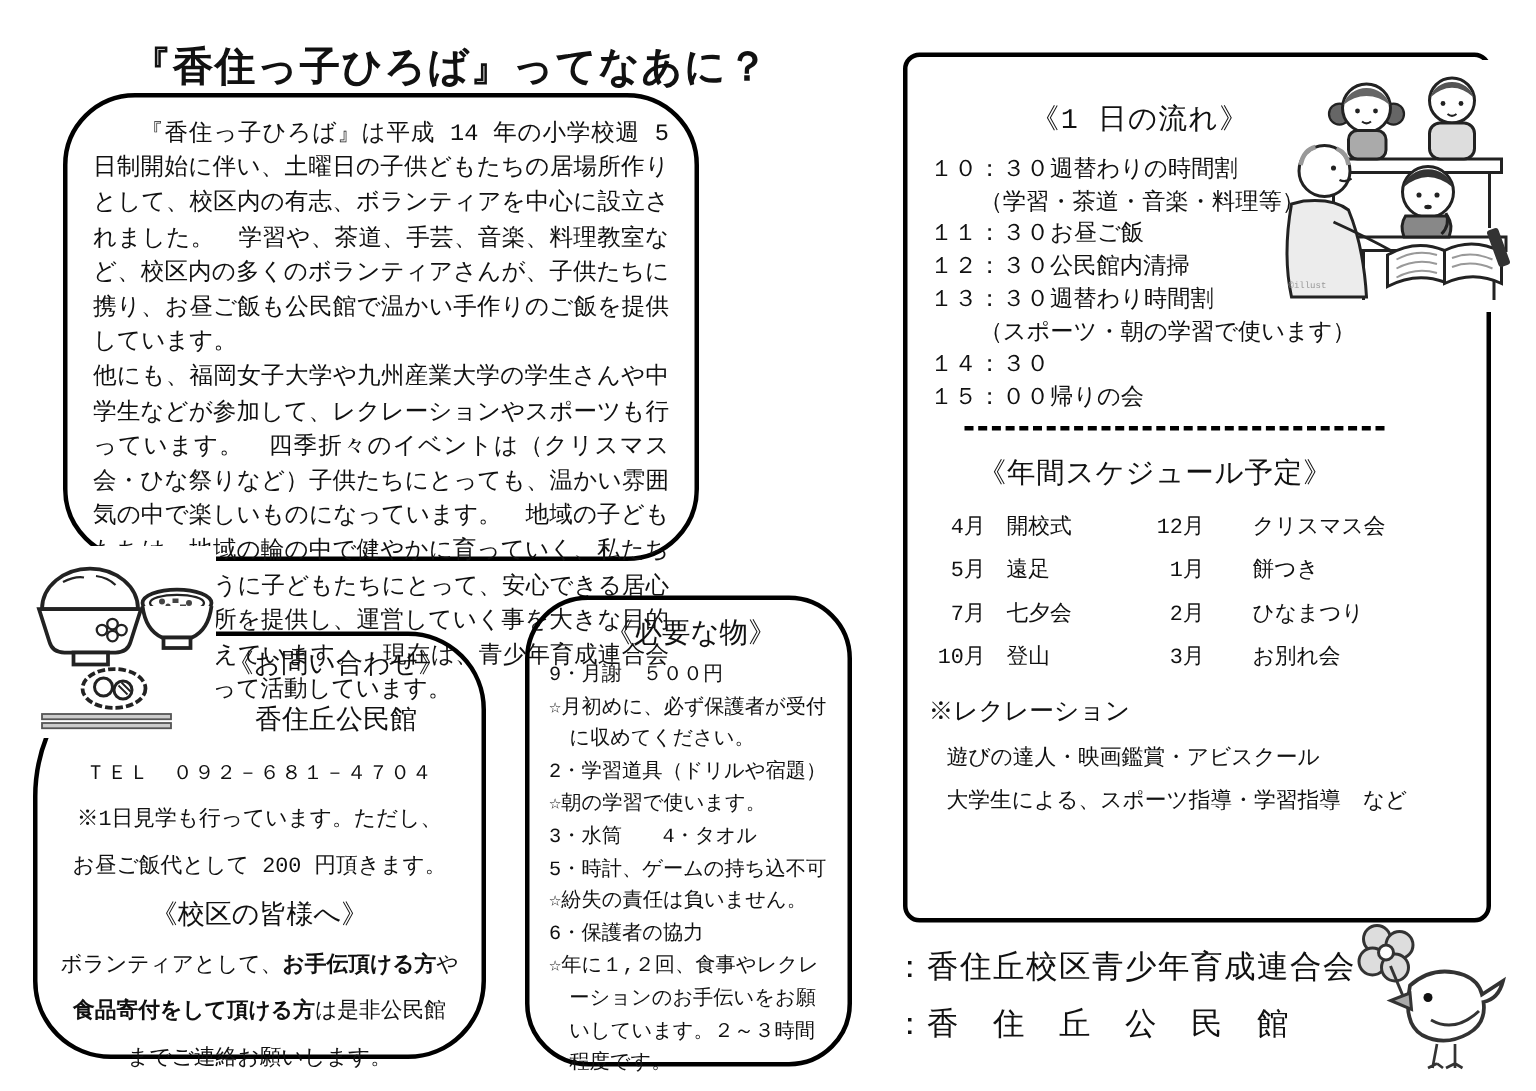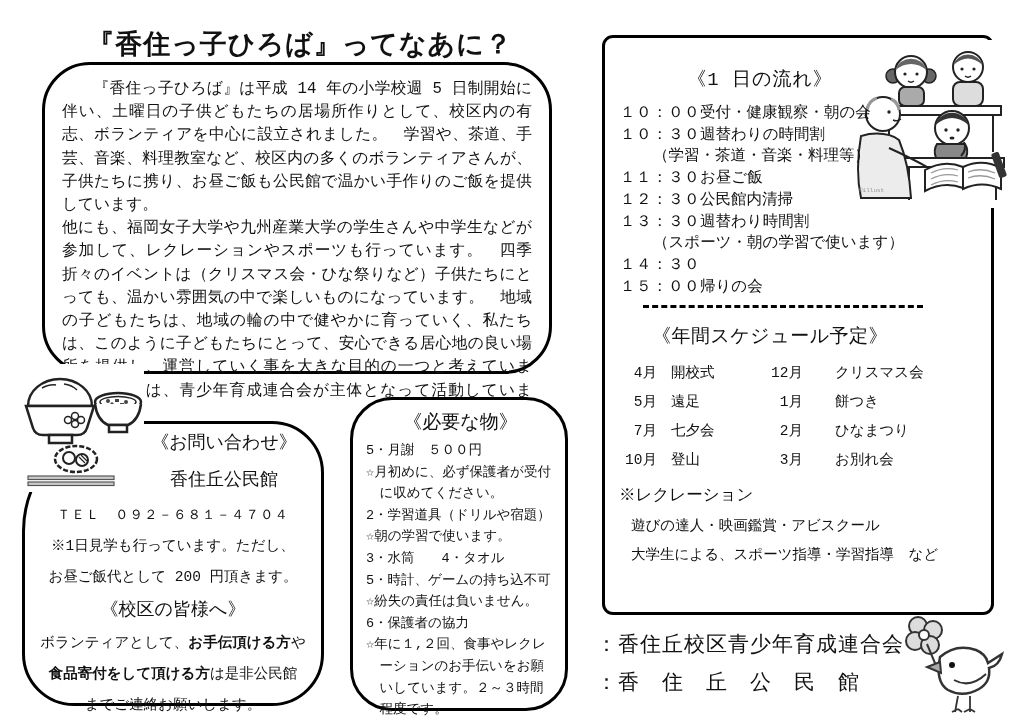--- a/index.html
+++ b/index.html
@@ -2,21 +2,21 @@
 <html lang="ja"><head>
 <meta charset="utf-8">
 <style>
   html,body{margin:0;padding:0;background:#fff;}
   .page{position:relative;width:1024px;height:727px;background:#fff;overflow:hidden;
         font-family:Liberation Mono, monospace;color:#111;}
   
   .title{position:absolute;left:50px;top:8px;width:500px;text-align:center;
          font-size:27px;font-weight:700;letter-spacing:1px;}
   
-  .intro-box{position:absolute;left:42px;top:62px;width:510px;height:312px;
+  .intro-box{position:absolute;left:42px;top:62px;width:424px;height:312px;
              border:3.5px solid #000;border-radius:48px;box-sizing:border-box;
              padding:13px 17px;font-size:15.7px;line-height:23.2px;text-align:justify;}
   .intro-box p{margin:0;}
   .intro-box p.indent{text-indent:2em;}
   
   .daily-box{position:absolute;left:602px;top:35px;width:392px;height:580px;
              border:3.5px solid #000;border-radius:11px;box-sizing:border-box;
              padding:28px 10px 0 12px;}
   .kids-illust{position:absolute;top:2px;right:-20px;width:162px;height:168px;z-index:1;}
   .daily-heading{position:relative;z-index:2;width:230px;margin:0 0 11px 28px;text-align:center;
@@ -119,24 +119,20 @@
       <path d="M114,127 q19,-9 38,1 l0,21 q-19,-9 -38,0 Z" fill="#fff" stroke="#222" stroke-width="2"></path>
       <path d="M82,133 q13,-7 27,-3 M82,139 q13,-7 27,-3 M82,145 q13,-7 27,-3 M119,132 q13,-5 27,1 M119,138 q13,-5 27,1" stroke="#999" stroke-width="1.3" fill="none"></path>
       <rect x="146" y="112" width="8" height="26" rx="2" transform="rotate(-20 150 125)" fill="#333"></rect>
       <text x="10" y="152" font-size="6" fill="#999">©illust</text>
     </svg>
 
     <div class="daily-heading">《1 日の流れ》</div>
 
     <div class="sched">
       <div class="srow">
-          <span class="time">１０：００</span>
-          <span class="slabel">受付・健康観察・朝の会</span>
-        </div>
-      <div class="srow">
           <span class="time">１０：３０</span>
           <span class="slabel">週替わりの時間割</span>
         </div>
       <div class="srow indent">
           <span class="slabel">（学習・茶道・音楽・料理等）</span>
         </div>
       <div class="srow">
           <span class="time">１１：３０</span>
           <span class="slabel">お昼ご飯</span>
         </div>
@@ -230,21 +226,21 @@
     <div class="c-line">※1日見学も行っています。ただし、</div>
     <div class="c-line">お昼ご飯代として 200 円頂きます。</div>
     <div class="c-heading2">《校区の皆様へ》</div>
     <div class="c-line"><span>ボランティアとして、</span><span class="bold">お手伝頂ける方</span><span>や</span></div>
     <div class="c-line"><span class="bold">食品寄付をして頂ける方</span><span>は是非公民館</span></div>
     <div class="c-line">までご連絡お願いします。</div>
   </div>
 
   <div class="items-box">
     <div class="items-heading">《必要な物》</div>
-    <div class="item-line">5・月謝　５００円</div>
+    <div class="item-line">9・月謝　５００円</div>
     <div class="item-line star">☆月初めに、必ず保護者が受付に収めてください。</div>
     <div class="item-line">2・学習道具（ドリルや宿題）</div>
     <div class="item-line star">☆朝の学習で使います。</div>
     <div class="item-line">3・水筒　　4・タオル</div>
     <div class="item-line">5・時計、ゲームの持ち込不可</div>
     <div class="item-line star">☆紛失の責任は負いません。</div>
     <div class="item-line">6・保護者の協力</div>
     <div class="item-line star">☆年に１,２回、食事やレクレーションのお手伝いをお願いしています。２～３時間程度です。</div>
   </div>
 

